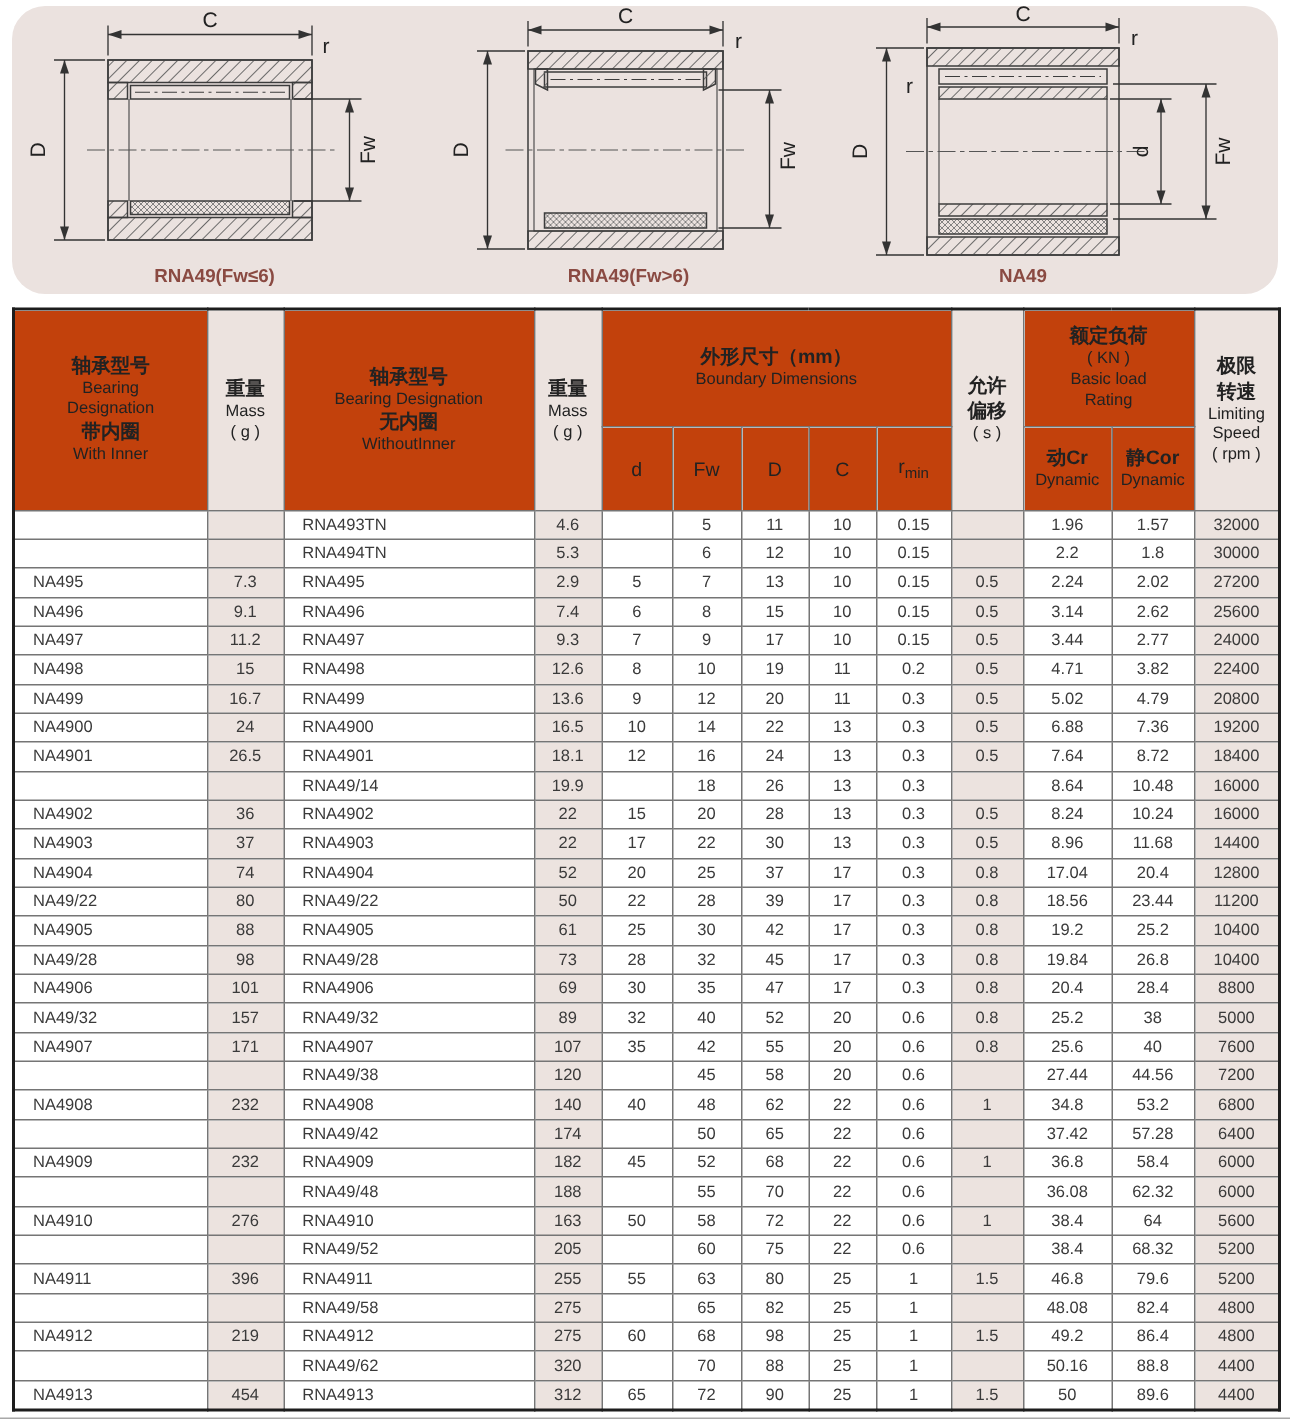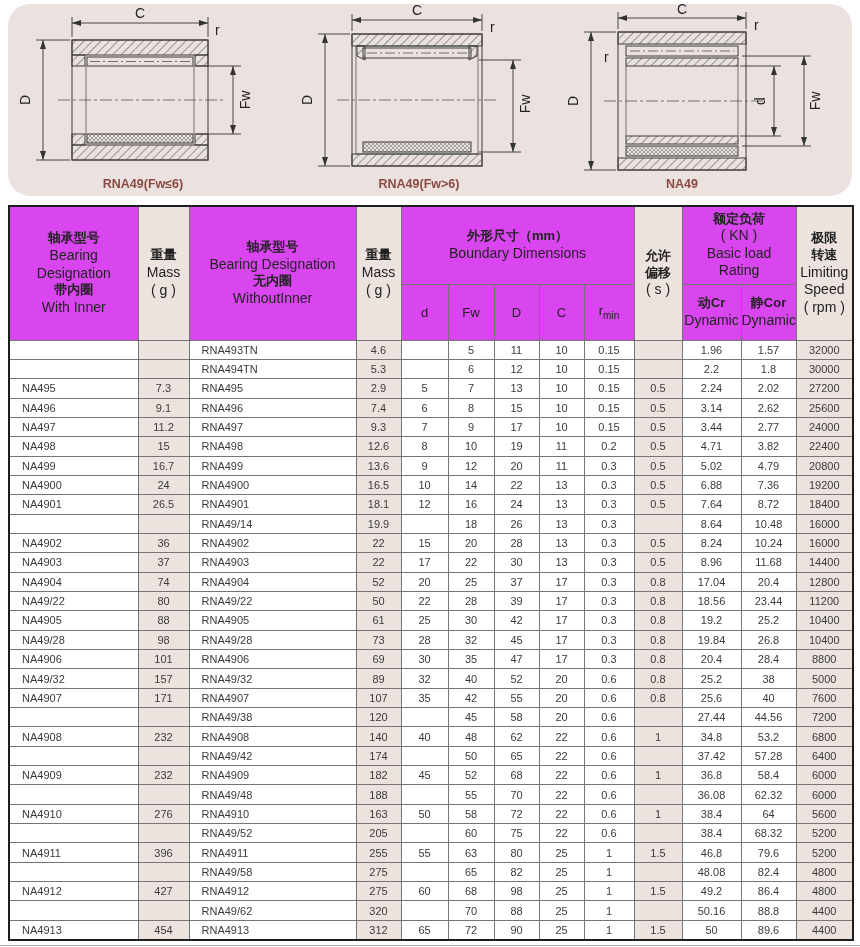--- a/index.html
+++ b/index.html
@@ -16,28 +16,28 @@
   }
   .diagram{flex:0 0 auto;}
   .dim-text{font-size:14px;fill:#222;}
   .cap-text{font-size:12.5px;font-weight:bold;fill:#8a4a42;}
   
   table.sheet{
     margin:9px 8px 0 8px;width:844px;border-collapse:collapse;
     table-layout:fixed;border:2px solid #1d1d1d;background:#fff;
   }
   th,td{border:1px solid #757575;overflow:hidden;white-space:nowrap;}
-  th{font-weight:normal;vertical-align:middle;text-align:center;padding:1px 0;color:#222;background:#d946ef;}
+  th{font-weight:normal;vertical-align:middle;text-align:center;padding:1px 0;color:#222;background:#c2410c;}
   td{font-size:11px;text-align:center;height:18.35px;padding:0;color:#3a3a3a;}
   td.name{text-align:left;padding-left:12px;}
   .shade{background:#ece3df;}
   .h1{height:78px;}
   .h2{height:56px;}
   .zh{font-size:13px;font-weight:bold;line-height:1.3;}
-  .en{font-size:14px;line-height:1.25;}
+  .en{font-size:11px;line-height:1.25;}
   .dimhead{font-size:13px;}
   sub{font-size:10px;}
   .bottomline{margin:4px 0 0 0;height:1px;background:#a8a8a8;width:860px;}
 </style>
 </head>
 <body>
 
 <div class="panel">
 
   <svg class="diagram" width="268" height="192" viewBox="0 0 268 192">
@@ -707,21 +707,21 @@
         <td>82</td>
         <td>25</td>
         <td>1</td>
         <td class="shade"></td>
         <td>48.08</td>
         <td>82.4</td>
         <td class="shade">4800</td>
       </tr>
       <tr>
         <td class="name">NA4912</td>
-        <td class="shade">427</td>
+        <td class="shade">219</td>
         <td class="name">RNA4912</td>
         <td class="shade">275</td>
         <td>60</td>
         <td>68</td>
         <td>98</td>
         <td>25</td>
         <td>1</td>
         <td class="shade">1.5</td>
         <td>49.2</td>
         <td>86.4</td>

